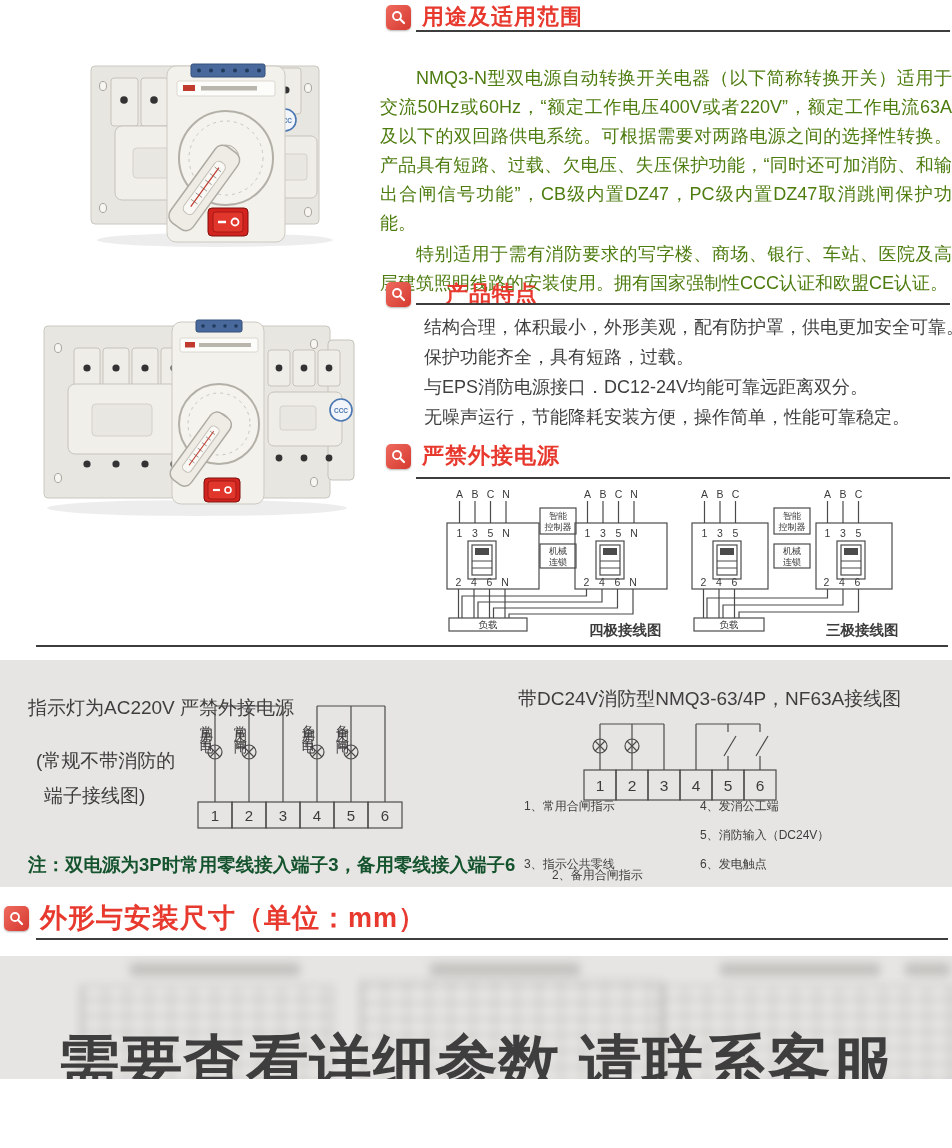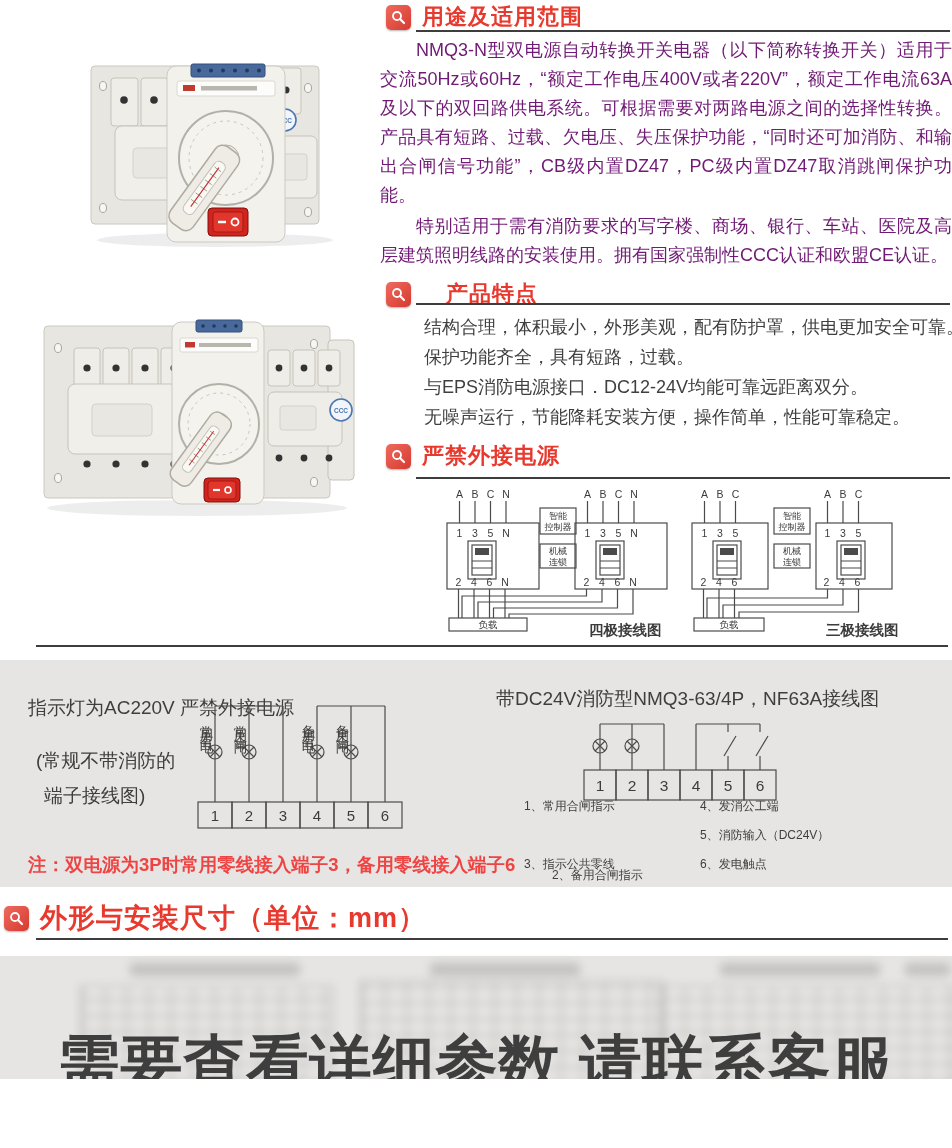--- a/index.html
+++ b/index.html
@@ -5,25 +5,25 @@
   html,body{margin:0;padding:0;background:#fff;}
   .page{position:relative;width:952px;height:1079px;background:#fff;overflow:hidden;
         font-family:"Liberation Sans","DejaVu Sans",sans-serif;}
   .abs{position:absolute;}
   .sec-header{position:absolute;display:flex;align-items:center;gap:11px;}
   .sec-icon{width:25px;height:25px;border-radius:5px;flex:0 0 25px;
       background:linear-gradient(135deg,#ef6a5e,#d63a30);
       display:flex;align-items:center;justify-content:center;box-shadow:0 1px 2px rgba(0,0,0,.3);}
   .sec-title{color:#e8392e;font-size:22px;font-weight:bold;letter-spacing:1px;white-space:nowrap;}
   .hline{position:absolute;height:2px;background:#3d3d3d;}
-  .para{position:absolute;color:#701a75;font-size:18px;line-height:29px;text-align:justify;text-indent:2em;}
+  .para{position:absolute;color:#4d7c0f;font-size:18px;line-height:29px;text-align:justify;text-indent:2em;margin-top:28px;}
   .feat{color:#3f3f3f;font-size:18px;line-height:30px;white-space:nowrap;}
   .panel{position:absolute;left:0;width:952px;background:#e6e5e3;}
   .ptext{position:absolute;color:#3e3e3e;font-size:19px;white-space:nowrap;}
-  .note{position:absolute;color:#ef4444;font-size:18.5px;font-weight:bold;white-space:nowrap;}
+  .note{position:absolute;color:#14532d;font-size:18.5px;font-weight:bold;white-space:nowrap;}
   .legend-item{position:absolute;color:#3e3e3e;font-size:12px;white-space:nowrap;}
   .vlabel{position:absolute;writing-mode:vertical-rl;text-orientation:upright;
       font-size:13.5px;letter-spacing:5px;color:#3e3e3e;line-height:14px;}
   .diag{position:absolute;}
   .diag text{fill:#3c3c3c;font-family:"Liberation Sans","DejaVu Sans",sans-serif;}
   .diag path,.diag rect.box,.diag line,.diag circle.lamp{stroke:#4b4b4b;fill:none;stroke-width:1.2;}
   .photo{position:absolute;}
   .bb{position:absolute;background:#a7a4a1;border-radius:3px;filter:blur(5px);opacity:.55;}
   .bd{position:absolute;border:2px solid #9e9b98;
       background:repeating-linear-gradient(0deg,rgba(125,123,120,.8) 0 2px,transparent 2px 16px),
@@ -328,21 +328,21 @@
     <text x="155" y="131" font-size="15" text-anchor="middle">5</text>
     <text x="189" y="131" font-size="15" text-anchor="middle">6</text>
   </svg>
   <span class="vlabel" style="left:199px;top:714px;">常用有电</span>
   <span class="vlabel" style="left:233px;top:714px;">常用合闸</span>
   <span class="vlabel" style="left:301px;top:714px;">备用有电</span>
   <span class="vlabel" style="left:335px;top:714px;">备用合闸</span>
 
   <div class="note" style="left:28px;top:852px;">注：双电源为3P时常用零线接入端子3，备用零线接入端子6</div>
 
-  <div class="ptext" style="left:496px;top:686px;">带DC24V消防型NMQ3-63/4P，NF63A接线图</div>
+  <div class="ptext" style="left:518px;top:686px;">带DC24V消防型NMQ3-63/4P，NF63A接线图</div>
   <svg class="diag" style="left:578px;top:712px;" width="210" height="92" viewBox="0 0 210 92">
     <path d="M22,12 H86 M22,12 V58 M54,12 V58 M86,12 V58"></path>
     <circle class="lamp" cx="22" cy="34" r="7" fill="#e6e5e3"></circle>
       <path d="M17,29 L27,39 M27,29 L17,39"></path>
     <circle class="lamp" cx="54" cy="34" r="7" fill="#e6e5e3"></circle>
       <path d="M49,29 L59,39 M59,29 L49,39"></path>
     <path d="M118,12 H182 M118,12 V58"></path>
     <path d="M150,12 V20 M150,58 V44 M158,24 L146,44"></path>
     <path d="M182,12 V20 M182,58 V44 M190,24 L178,44"></path>
     <rect class="box" x="6" y="58" width="32" height="30"></rect>

